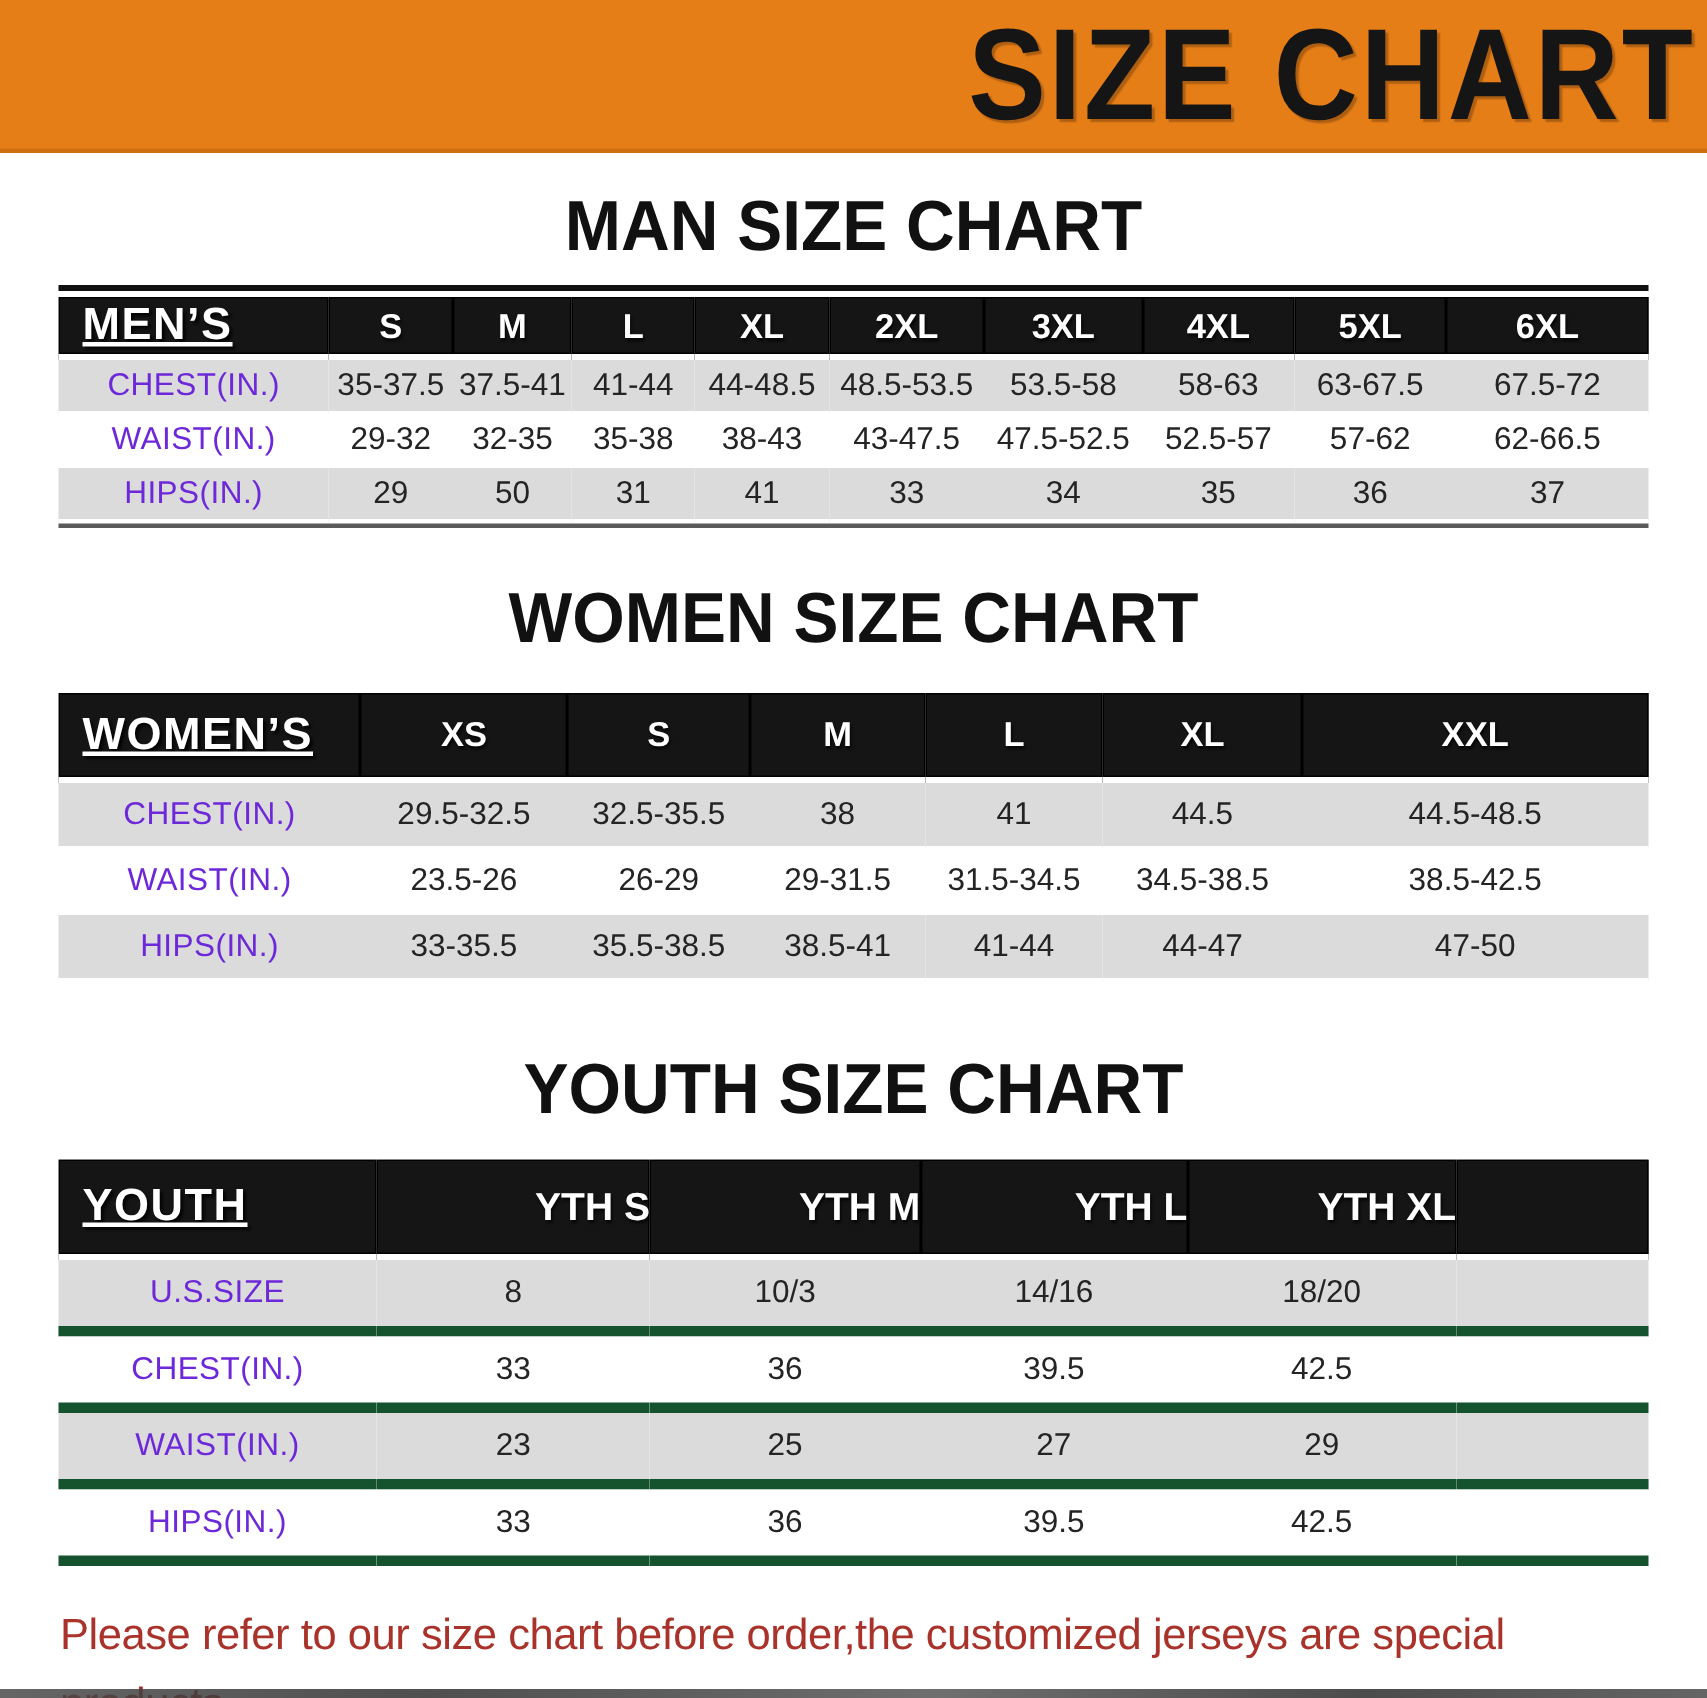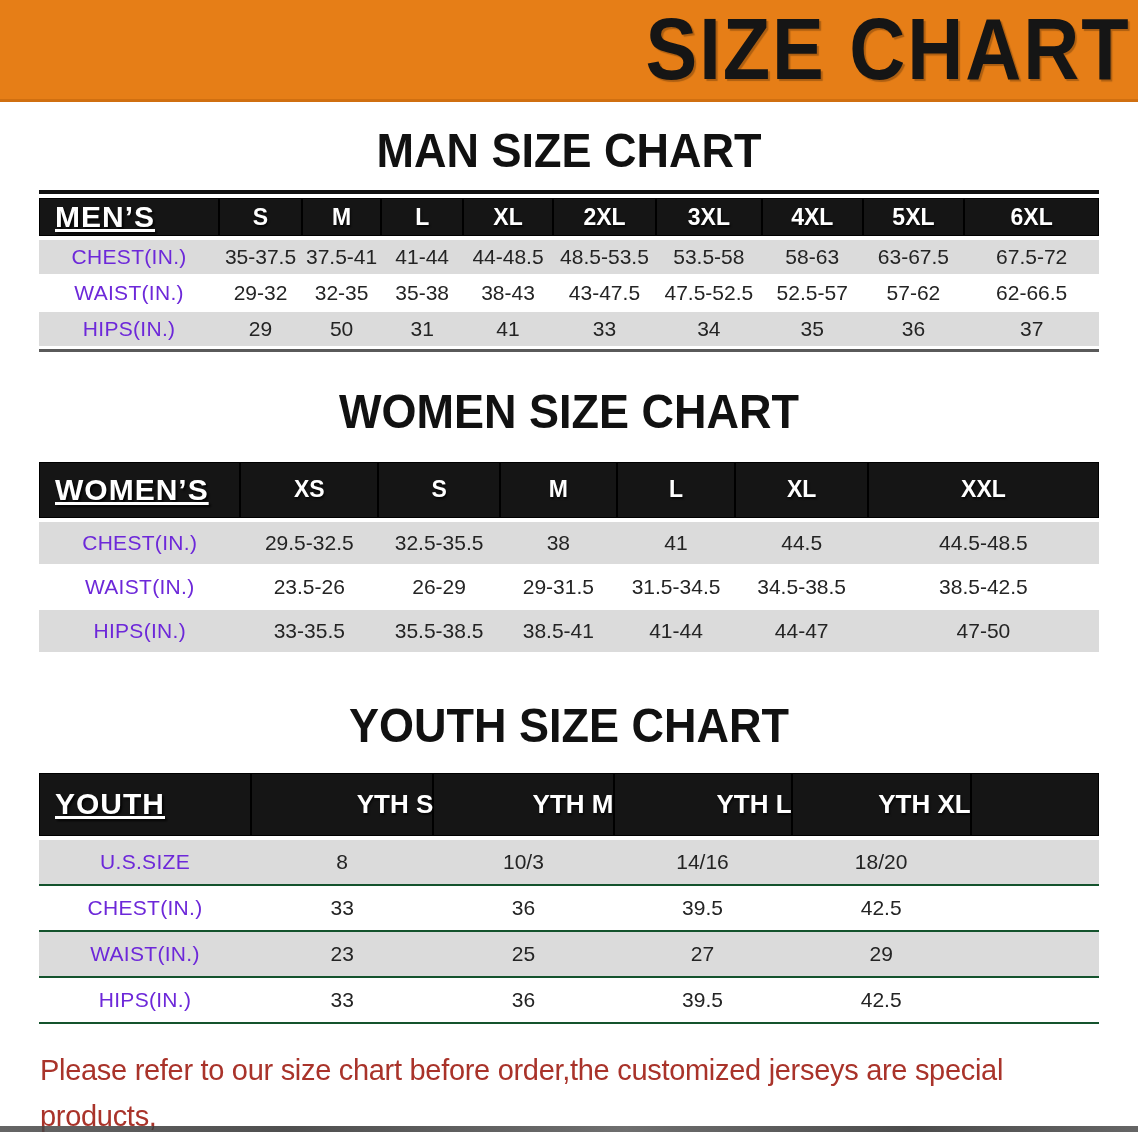--- a/index.html
+++ b/index.html
@@ -48,21 +48,21 @@
     text-decoration:underline;
   }
   th.size-col{font-size:23px;font-weight:600;color:#f2f2f2;text-shadow:1px 2px 2px rgba(0,0,0,.7);}
   .youth th.size-col{font-size:26px;text-align:right;}
   td.row-label{font-size:21px;color:#6d28d9;font-weight:500;letter-spacing:.3px;}
   td.value-cell{font-size:21px;color:#242424;}
   tr.gray td{background:#DBDBDB;}
   tr.white td{background:#ffffff;}
   .men tbody td{height:34px;border-bottom:2px solid #fff;}
   .women tbody td{height:42px;border-bottom:2px solid #fff;}
-  .youth tbody td{height:44px;border-bottom:2px solid #14532d;margin-left:48px;}
+  .youth tbody td{height:44px;border-bottom:7px solid #14532d;margin-left:48px;}
   
   .footer-note{
     margin:24px 38px 0 40px;color:#A9332A;font-size:29px;line-height:1.58;
     letter-spacing:-.3px;
   }
   .bottom-edge{
     position:absolute;bottom:0;left:0;right:0;height:6px;
     background:linear-gradient(90deg,#4a4a4a,#303030 25%,#555 55%,#2c2c2c 80%,#4a4a4a);
     opacity:.85;
   }

